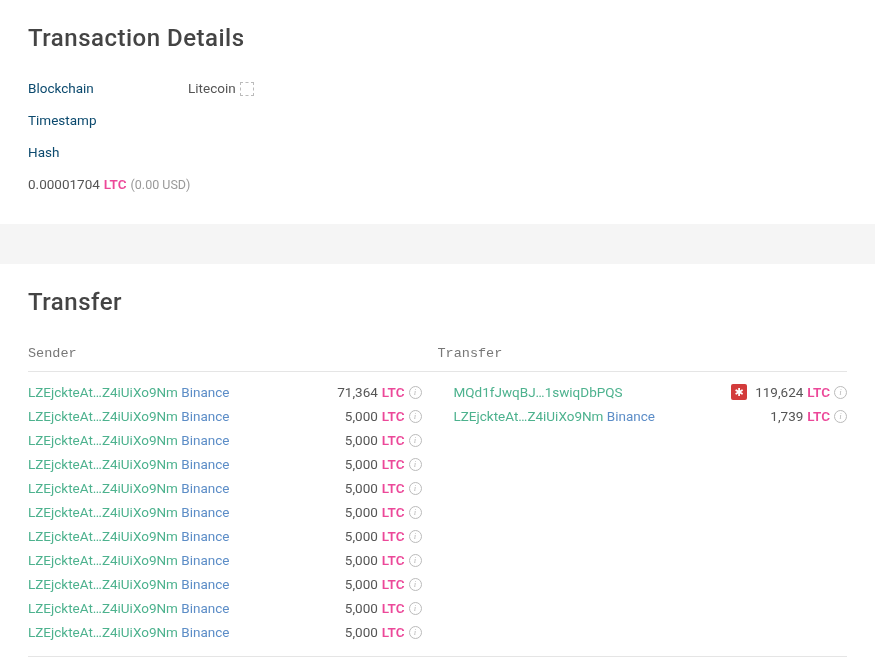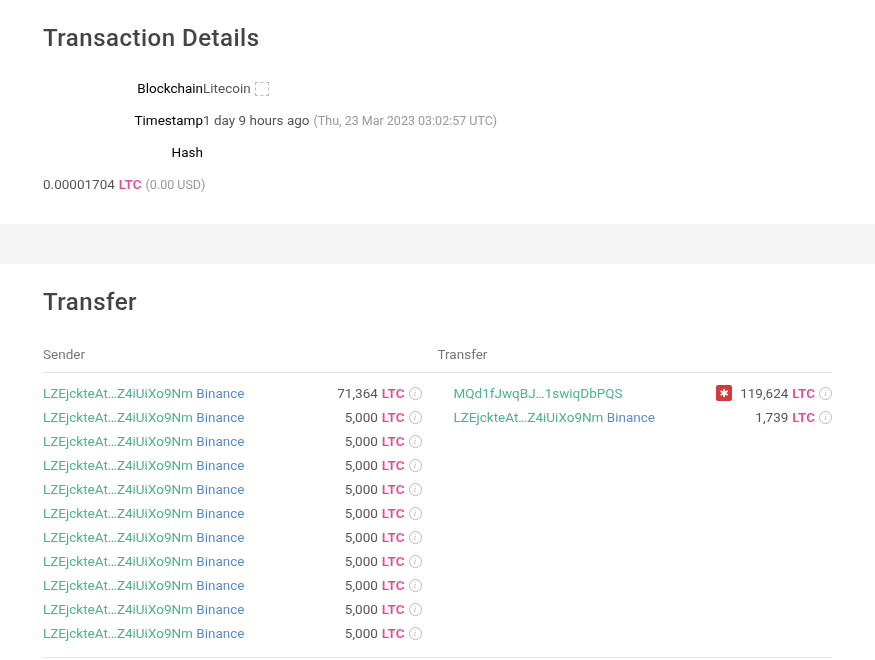--- a/index.html
+++ b/index.html
@@ -5,58 +5,58 @@
 * { box-sizing: border-box; margin: 0; padding: 0; }
 body {
   font-family: -apple-system, BlinkMacSystemFont, "Segoe UI", Roboto, sans-serif;
   background: #f5f5f5;
   color: #555;
   font-size: 14px;
   width: 875px;
 }
 .card {
   background: #fff;
-  padding: 24px 43px;
+  padding: 24px 28px;
 }
 .card + .card { margin-top: 40px; }
 h1 {
   font-size: 24px;
   font-weight: 500;
   color: #444;
   margin-bottom: 20px;
   letter-spacing: 0.5px;
 }
 .details-row {
   display: flex;
   padding: 8px 0;
   font-size: 13.5px;
 }
 .details-label {
   width: 160px;
-  color: #000000;
-  text-align: right;
+  color: #0c4a6e;
 }
 .details-value { color: #555; flex: 1; display: flex; align-items: flex-end; gap: 4px; }
 .green-link { color: #4db28e; text-decoration: none; }
 .blue-link { color: #5c8dc7; text-decoration: none; }
 .muted { color: #999; font-size: 12.5px; }
 .ltc { font-weight: 600; color: #ec4899; }
 .img-placeholder {
   display: inline-block;
   width: 14px; height: 14px;
   border: 1px dashed #bbb;
   vertical-align: middle;
 }
 .transfer-head {
   display: flex;
   border-bottom: 1px solid #e5e5e5;
   padding: 10px 0;
   color: #777;
   font-size: 13.5px;
   margin-top: 8px;
+  font-family: Liberation Mono, monospace;
 }
 .transfer-head .col { flex: 1; }
 .transfer-body { display: flex; padding-top: 8px; }
 .col { flex: 1; }
 .col.left { padding-right: 16px; }
 .col.right { padding-left: 16px; }
 .xfer-row {
   display: flex;
   align-items: center;
   padding: 4px 0;
@@ -111,24 +111,20 @@
   <div class="details-row">
     <div class="details-label">Blockchain</div>
     <div class="details-value">
       <span>Litecoin</span>
       <span class="img-placeholder"></span>
     </div>
   </div>
 
   <div class="details-row">
     <div class="details-label">Timestamp</div>
-    <div class="details-value">
-      <span>1 day 9 hours ago</span>
-      <span class="muted">(Thu, 23 Mar 2023 03:02:57 UTC)</span>
-    </div>
   </div>
 
   <div class="details-row">
     <div class="details-label">Hash</div>
   </div>
 
   <div class="details-row">
     <div class="details-value">
       <span>0.00001704</span>
       <span class="ltc">LTC</span>

